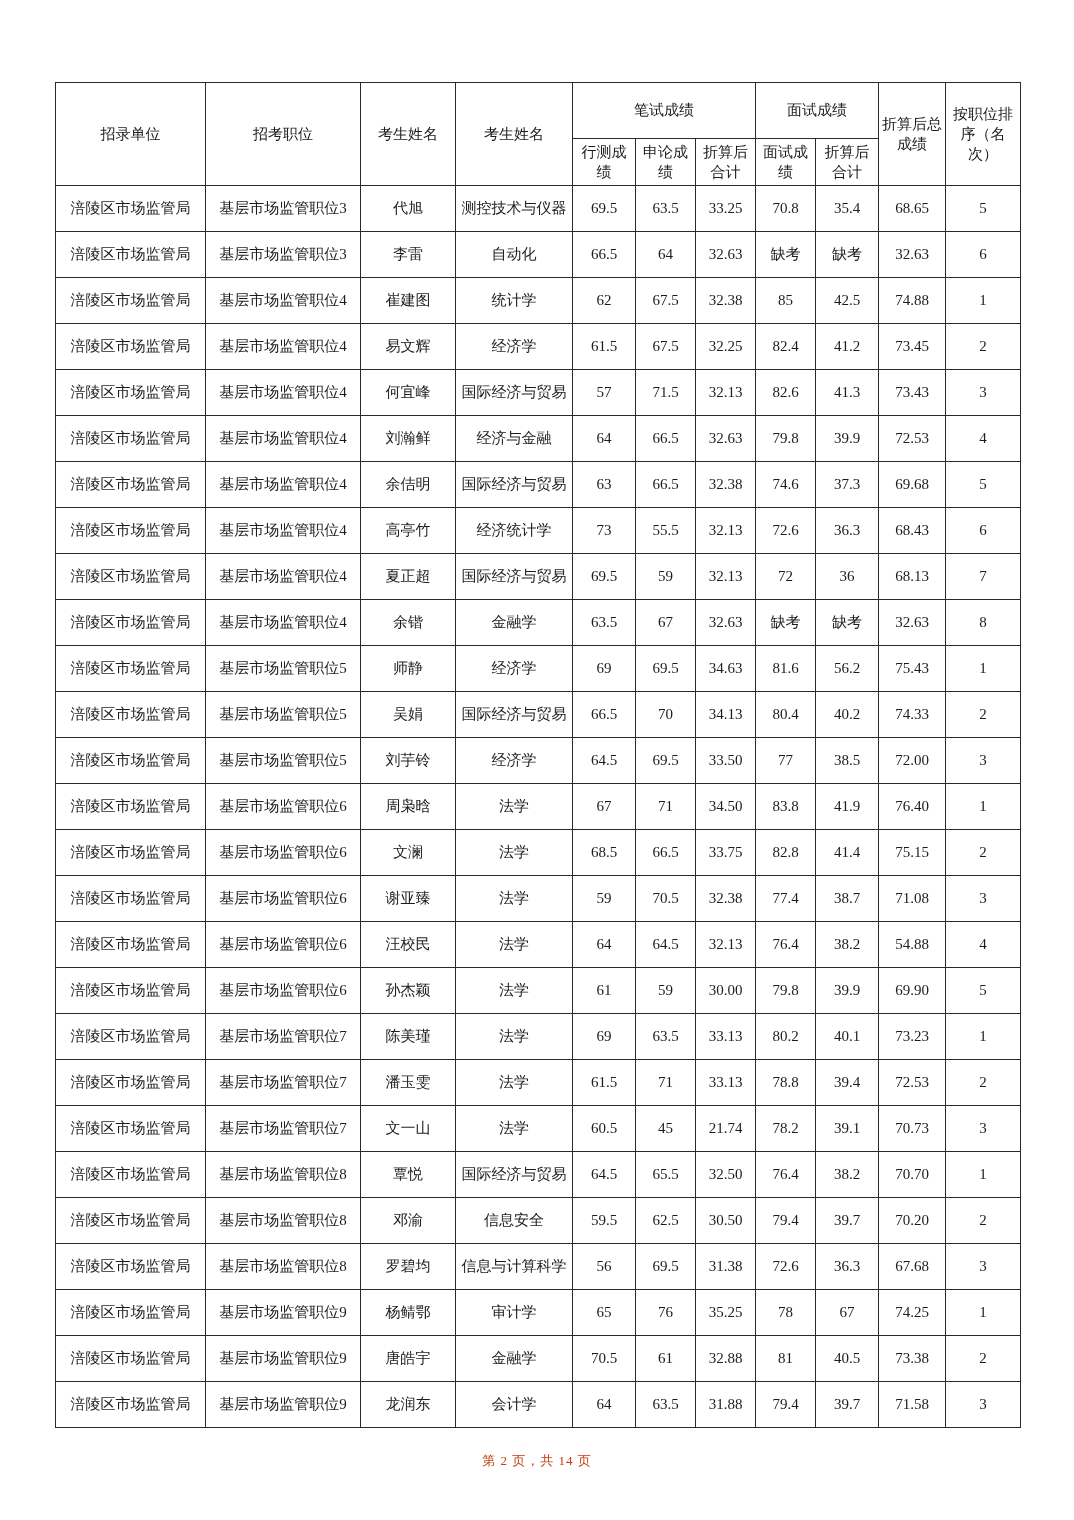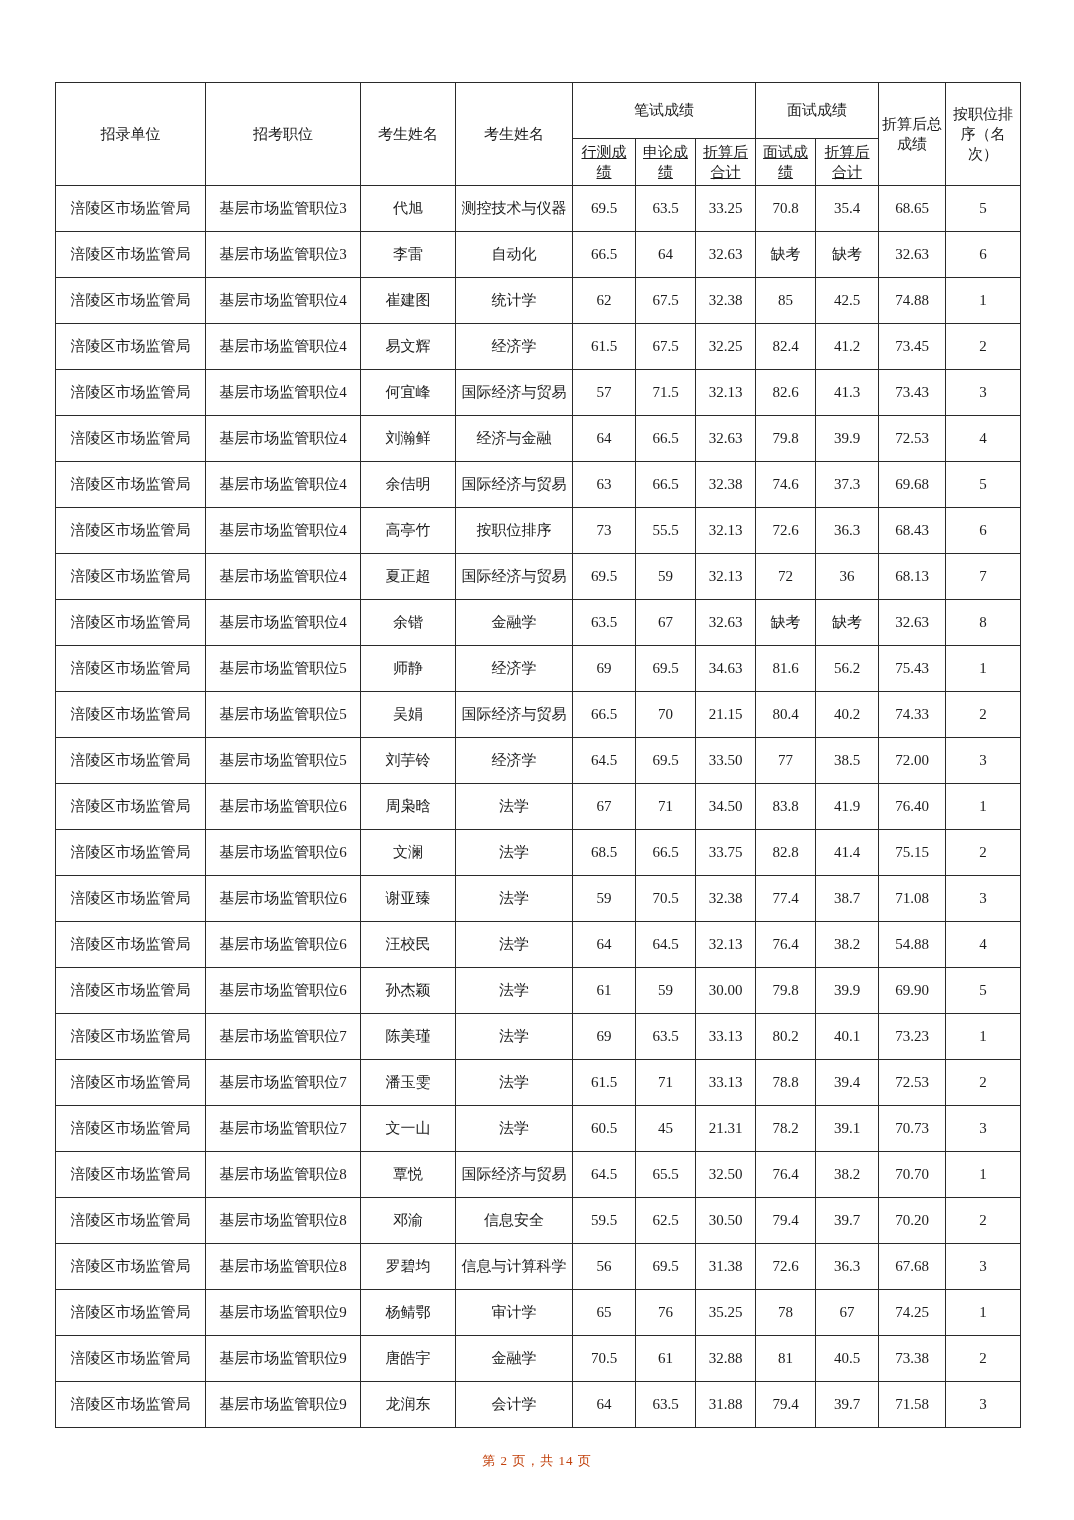--- a/index.html
+++ b/index.html
@@ -32,21 +32,21 @@
   table.score-table td {
     border: 1.5px solid #2a2a2a;
     text-align: center;
     vertical-align: middle;
     padding: 1px 2px;
     font-weight: normal;
     line-height: 1.35;
     overflow: hidden;
   }
   table.score-table thead tr.hrow1 th { height: 53px; }
-  table.score-table thead tr.hrow2 th { height: 44px; text-decoration: underline; }
+  table.score-table thead tr.hrow2 th { height: 44px; }
   table.score-table tbody td { height: 43px; }
   .footer {
     position: absolute;
     left: 0;
     top: 1452px;
     width: 100%;
     text-align: center;
     font-size: 13px;
     color: #c2410c;
     letter-spacing: 1px;
@@ -180,21 +180,21 @@
             <td>32.38</td>
             <td>74.6</td>
             <td>37.3</td>
             <td>69.68</td>
             <td>5</td>
           </tr>
           <tr>
             <td>涪陵区市场监管局</td>
             <td>基层市场监管职位4</td>
             <td>高亭竹</td>
-            <td>按职位排序</td>
+            <td>经济统计学</td>
             <td>73</td>
             <td>55.5</td>
             <td>32.13</td>
             <td>72.6</td>
             <td>36.3</td>
             <td>68.43</td>
             <td>6</td>
           </tr>
           <tr>
             <td>涪陵区市场监管局</td>
@@ -235,21 +235,21 @@
             <td>75.43</td>
             <td>1</td>
           </tr>
           <tr>
             <td>涪陵区市场监管局</td>
             <td>基层市场监管职位5</td>
             <td>吴娟</td>
             <td>国际经济与贸易</td>
             <td>66.5</td>
             <td>70</td>
-            <td>21.15</td>
+            <td>34.13</td>
             <td>80.4</td>
             <td>40.2</td>
             <td>74.33</td>
             <td>2</td>
           </tr>
           <tr>
             <td>涪陵区市场监管局</td>
             <td>基层市场监管职位5</td>
             <td>刘芋铃</td>
             <td>经济学</td>
@@ -352,21 +352,21 @@
             <td>72.53</td>
             <td>2</td>
           </tr>
           <tr>
             <td>涪陵区市场监管局</td>
             <td>基层市场监管职位7</td>
             <td>文一山</td>
             <td>法学</td>
             <td>60.5</td>
             <td>45</td>
-            <td>21.31</td>
+            <td>21.74</td>
             <td>78.2</td>
             <td>39.1</td>
             <td>70.73</td>
             <td>3</td>
           </tr>
           <tr>
             <td>涪陵区市场监管局</td>
             <td>基层市场监管职位8</td>
             <td>覃悦</td>
             <td>国际经济与贸易</td>

